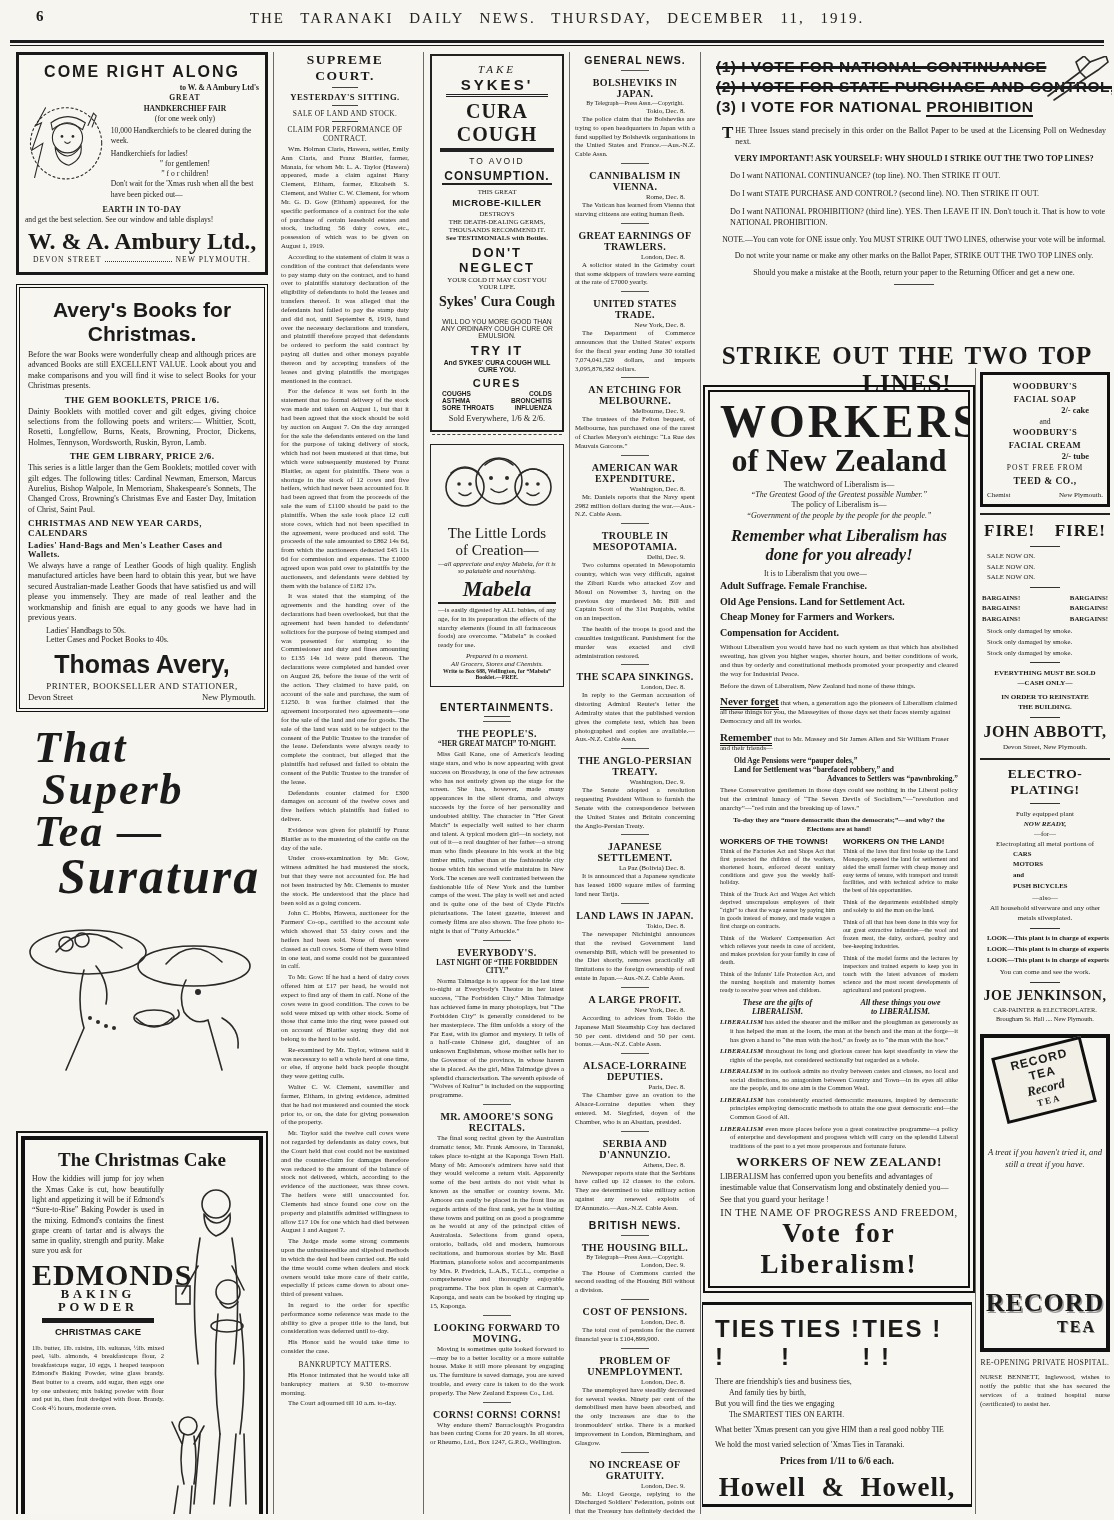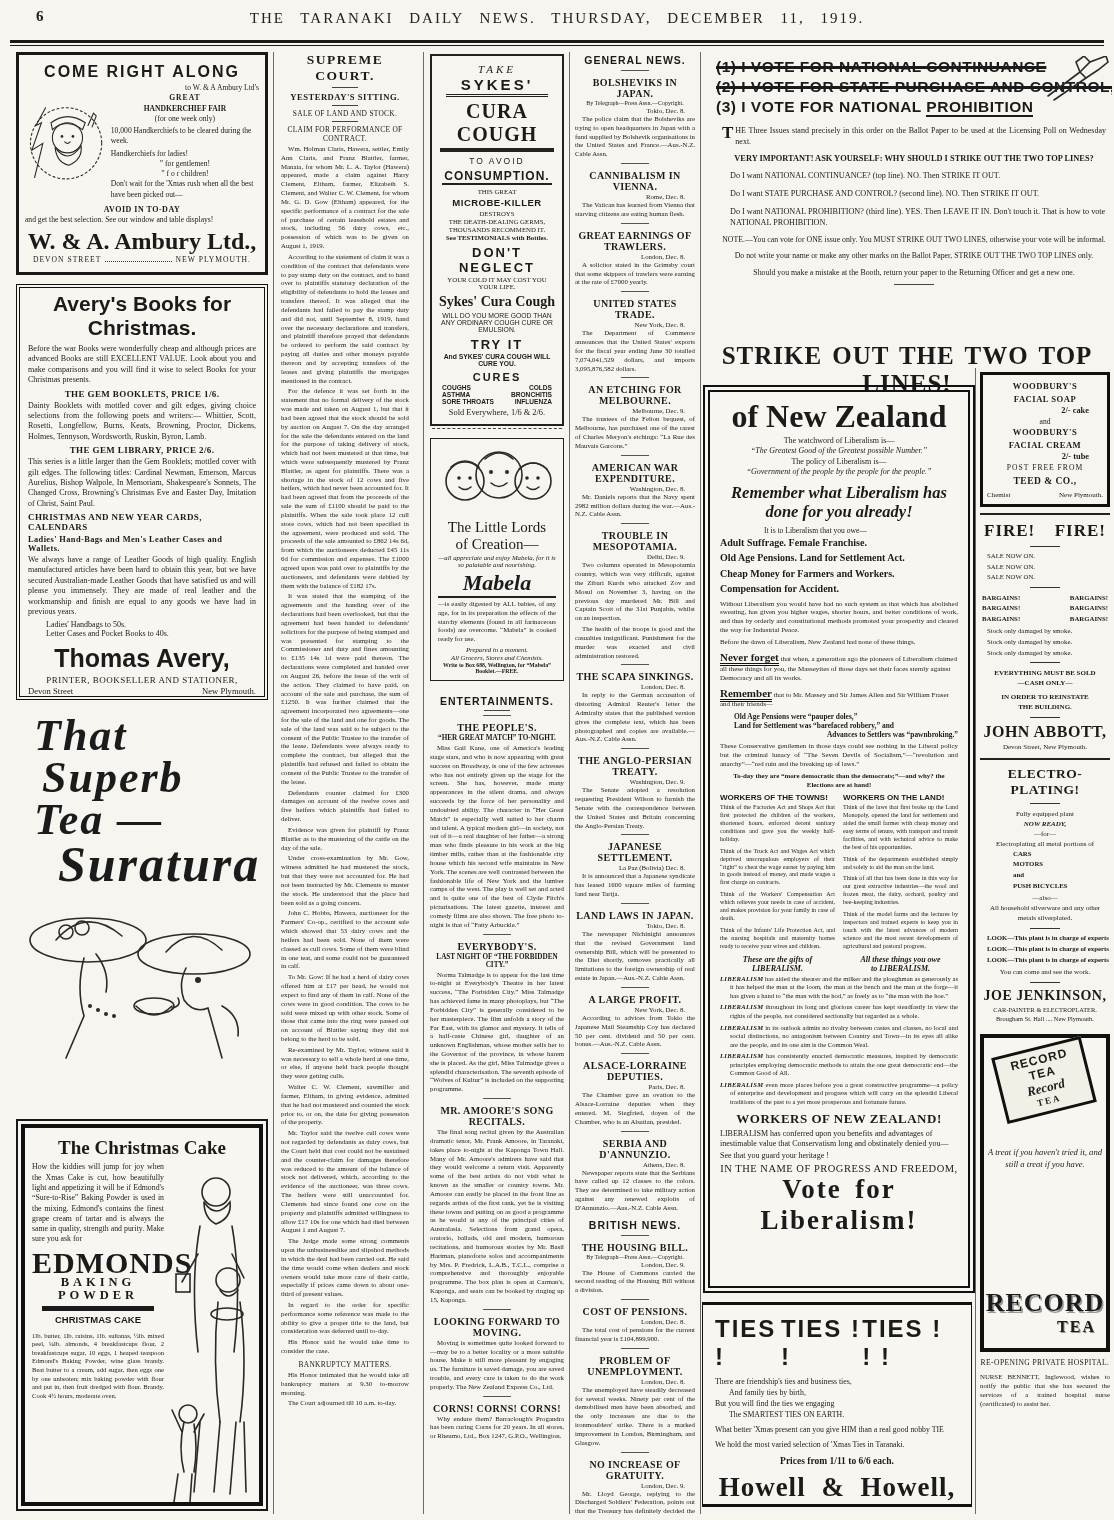--- a/index.html
+++ b/index.html
@@ -171,42 +171,42 @@
           <path d="M14,110 L26,60 L10,70 L24,30 L16,34 L30,8" class="sketch"></path>
           <circle cx="62" cy="52" r="22" class="sketch"></circle>
           <path d="M44,66 Q62,92 82,64 Q84,84 64,92 Q46,88 44,66" class="sketch"></path>
           <path d="M40,40 Q60,22 84,40 L88,30 Q62,12 38,30 Z" class="sketch"></path>
           <circle cx="54" cy="50" r="2" fill="#2a2a2a" stroke="none"></circle>
           <circle cx="70" cy="50" r="2" fill="#2a2a2a" stroke="none"></circle>
           <path d="M58,58 Q62,62 66,58" class="sketch"></path>
           <path d="M92,34 L100,16 L104,20 L98,36" class="sketch"></path>
         </svg>
         <div class="ambury-side">
-          <div style="text-align:right;">to W. &amp; A Ambury Ltd's</div>
+          <div style="text-align:right;font-weight:bold;">to W. &amp; A Ambury Ltd's</div>
           <div class="c" style="font-weight:bold;letter-spacing:1px;">GREAT</div>
           <div class="c" style="font-weight:bold;">HANDKERCHIEF FAIR</div>
           <div class="c">(for one week only)</div>
           <div style="margin-top:2px;">10,000 Handkerchiefs to be cleared during the week.</div>
           <div style="margin-top:2px;">Handkerchiefs for ladies!</div>
           <div style="text-align:center;">”   for gentlemen!</div>
           <div style="text-align:center;">”   f o r  children!</div>
           <div>Don't wait for the 'Xmas rush when all the best have been picked out—</div>
         </div>
       </div>
-      <div class="c" style="font-size:8px;font-weight:bold;letter-spacing:.5px;">AVOID IN TO-DAY</div>
+      <div class="c" style="font-size:8px;font-weight:bold;letter-spacing:.5px;">EARTH IN TO-DAY</div>
       <div style="font-size:7.6px;margin:1px 0 3px;">and get the best selection.  See our window and table displays!</div>
       <div class="ambury-name">W. &amp; A. Ambury Ltd.,</div>
       <div class="addr-row">
         <span>DEVON STREET</span>
         <span class="dotfill"></span>
         <span>NEW PLYMOUTH.</span>
       </div>
     </div>
 
-    <div class="adbox" style="margin-top:12px;border:1.5px solid #111;outline:1.5px solid #111;outline-offset:2px;padding:0 8px;margin-left:3px;margin-right:3px;">
+    <div class="adbox" style="margin-top:12px;border:1.5px solid #111;outline:1.5px solid #111;outline-offset:2px;padding:6px 8px;margin-left:3px;margin-right:3px;">
       <div class="avery-head">Avery's Books for Christmas.</div>
       <p class="avery-p">Before the war Books were wonderfully cheap and although prices are advanced Books are still EXCELLENT VALUE. Look about you and make comparisons and you will find it wise to select Books for your Christmas presents.</p>
       <div class="avery-sub">THE GEM BOOKLETS, PRICE 1/6.</div>
       <p class="avery-p">Dainty Booklets with mottled cover and gilt edges, giving choice selections from the following poets and writers:— Whittier, Scott, Rosetti, Longfellow, Burns, Keats, Browning, Proctor, Dickens, Holmes, Tennyson, Wordsworth, Ruskin, Byron, Lamb.</p>
       <div class="avery-sub">THE GEM LIBRARY, PRICE 2/6.</div>
       <p class="avery-p">This series is a little larger than the Gem Booklets; mottled cover with gilt edges. The following titles: Cardinal Newman, Emerson, Marcus Aurelius, Bishop Walpole, In Memoriam, Shakespeare's Sonnets, The Changed Cross, Browning's Christmas Eve and Easter Day, Imitation of Christ, Saint Paul.</p>
       <div class="avery-sub" style="text-align:left;">CHRISTMAS AND NEW YEAR CARDS, CALENDARS</div>
       <div class="avery-sub" style="text-align:left;font-size:8.4px;">Ladies' Hand-Bags and Men's Leather Cases and Wallets.</div>
       <p class="avery-p">We always have a range of Leather Goods of high quality. English manufactured articles have been hard to obtain this year, but we have secured Australian-made Leather Goods that have satisfied us and will please you immensely. They are made of real leather and the workmanship and finish are equal to any goods we have had in previous years.</p>
       <div style="font-size:8px;margin-left:18px;">Ladies' Handbags to 50s.</div>
@@ -317,21 +317,21 @@
       <div class="sy-l1">TO AVOID</div>
       <div class="sy-l2">CONSUMPTION.</div>
       <div class="sy-sm">THIS GREAT</div>
       <div class="sy-md">MICROBE-KILLER</div>
       <div class="sy-sm">DESTROYS</div>
       <div class="sy-sm">THE DEATH-DEALING GERMS,</div>
       <div class="sy-sm">THOUSANDS RECOMMEND IT.</div>
       <div class="sy-sm" style="font-weight:bold;">See TESTIMONIALS with Bottles.</div>
       <div class="sy-dn">DON'T  NEGLECT</div>
       <div class="sy-sm">YOUR COLD IT MAY COST YOU YOUR LIFE.</div>
-      <div style="font-size:14px;font-weight:bold;text-align:center;margin:4px 0 2px;">Sykes' Cura Cough</div>
+      <div style="font-size:14px;font-weight:bold;text-align:center;margin:4px 0 8px;">Sykes' Cura Cough</div>
       <div class="sy-sm" style="font-family:'Liberation Sans',sans-serif;">WILL DO YOU MORE GOOD THAN ANY ORDINARY COUGH CURE OR EMULSION.</div>
       <div class="sy-dn">TRY IT</div>
       <div class="sy-sm" style="font-weight:bold;font-family:'Liberation Sans',sans-serif;">And SYKES' CURA COUGH WILL CURE YOU.</div>
       <div class="sy-dn" style="font-size:11px;">CURES</div>
       <div class="sy-cures">
           <span>COUGHS</span>
           <span>COLDS</span>
         </div>
       <div class="sy-cures">
           <span>ASTHMA</span>
@@ -521,20 +521,21 @@
     <p class="pro-q">Do I want STATE PURCHASE AND CONTROL? (second line).   NO.   Then STRIKE IT OUT.</p>
     <p class="pro-q">Do I want NATIONAL PROHIBITION? (third line).   YES.   Then LEAVE IT IN.   Don't touch it.   That is how to vote NATIONAL PROHIBITION.</p>
     <p class="pro-c">NOTE.—You can vote for ONE issue only.  You MUST STRIKE OUT TWO LINES, otherwise your vote will be informal.</p>
     <p class="pro-c">Do not write your name or make any other marks on the Ballot Paper, STRIKE OUT THE TWO TOP LINES only.</p>
     <p class="pro-c">Should you make a mistake at the Booth, return your paper to the Returning Officer and get a new one.</p>
     <div class="smallrule" style="width:40px;"></div>
   </div>
   <div class="col strike-banner" style="left:706px;top:342px;width:402px;">STRIKE OUT THE TWO TOP LINES!</div>
 
   <div class="col wk" style="left:708px;top:390px;width:262px;height:898px;">
+    <div class="wk-t1">WORKERS</div>
     <div class="wk-t2">of New Zealand</div>
     <div class="wk-c">The watchword of Liberalism is—</div>
     <div class="wk-c" style="font-style:italic;">“The Greatest Good of the Greatest possible Number.”</div>
     <div class="wk-c">The policy of Liberalism is—</div>
     <div class="wk-c" style="font-style:italic;">“Government of the people by the people for the people.”</div>
     <div class="wk-rem">Remember what Liberalism has done for you already!</div>
     <div style="font-size:7.6px;padding-left:44px;">It is to Liberalism that you owe—</div>
     <div class="wk-owe">Adult Suffrage.          Female Franchise.</div>
     <div class="wk-owe">Old Age Pensions.     Land for Settlement Act.</div>
     <div class="wk-owe">Cheap Money for Farmers and Workers.</div>

